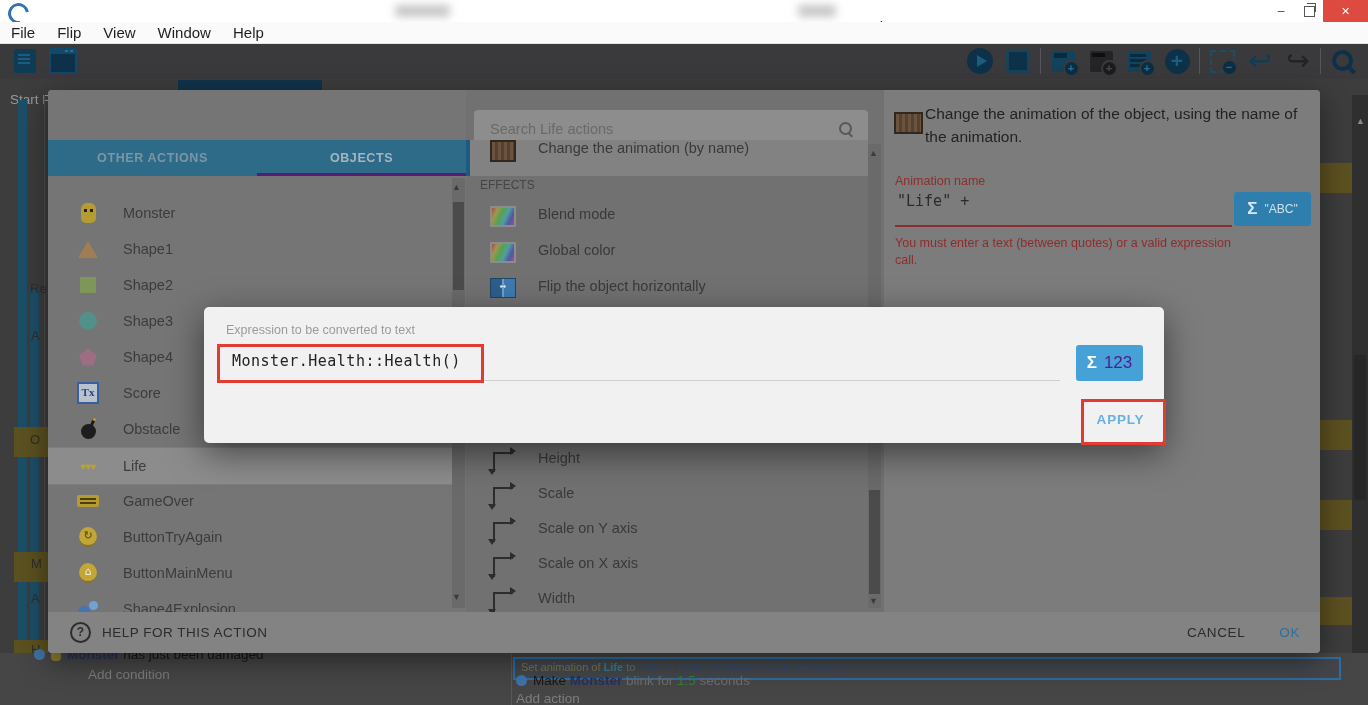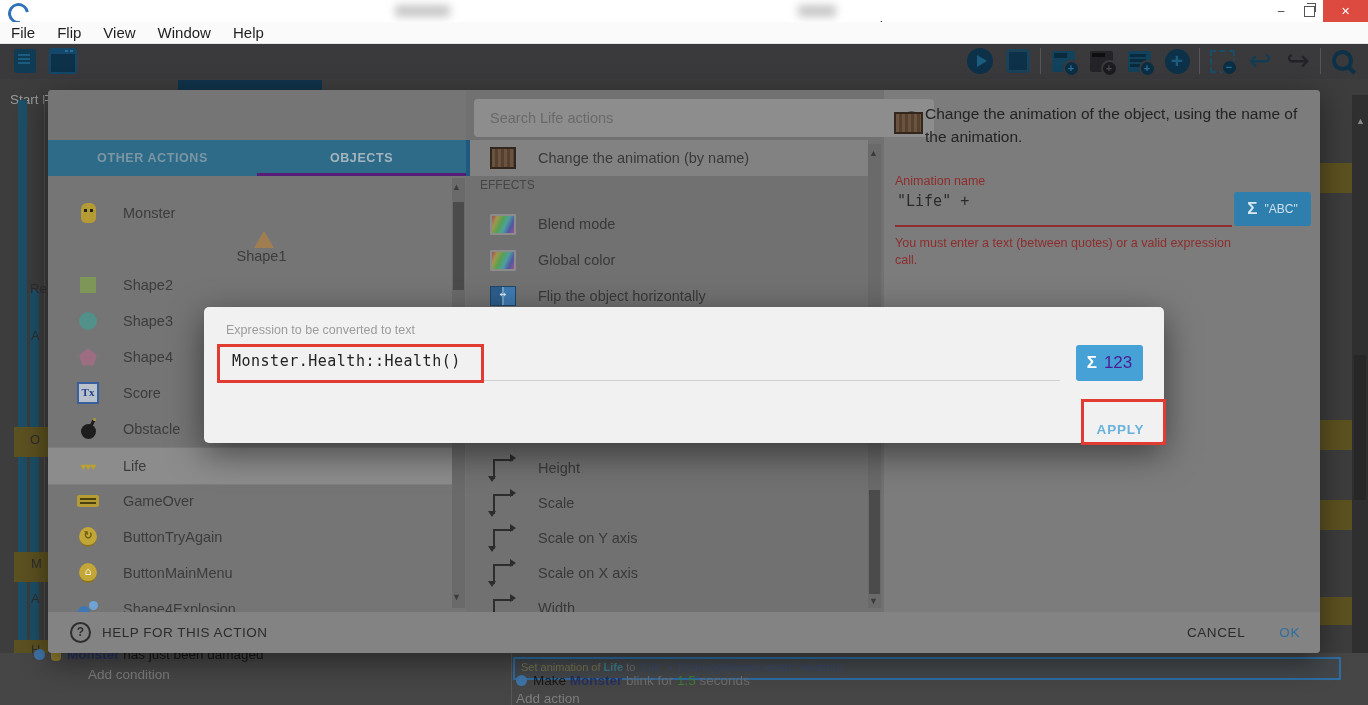--- a/index.html
+++ b/index.html
@@ -109,21 +109,21 @@
   #tabbar{position:absolute;left:0;top:50px;width:418px;height:36px;background:#2e6b89;display:flex}
   .tab{flex:1;display:flex;align-items:center;justify-content:center;font-size:12.5px;font-weight:bold;
        letter-spacing:.6px;color:#7b96a4;position:relative}
   .tab.active{color:#a6b5bd}
   .tab.active::after{content:"";position:absolute;left:0;bottom:0;width:100%;height:3px;background:#571c78}
 
   .obj-row{position:absolute;left:0;width:404px;height:36px;display:flex;align-items:center}
   .obj-row.sel{background:#8c8c8c;border-top:1px solid #7e7e7e;border-bottom:1px solid #7e7e7e}
   .oicon-box{width:24px;margin-left:28px;display:flex;justify-content:center;flex:0 0 auto}
   .olabel{margin-left:23px;font-size:14.5px;color:#3c3c3c}
-  .act-row{position:absolute;width:402px;height:36px;display:flex;align-items:center}
+  .act-row{position:absolute;width:402px;height:36px;display:flex;align-items:flex-start}
   .act-row.sel{background:#828282}
   .act-row.sel::before{content:"";position:absolute;left:0;top:0;width:4px;height:100%;background:#1d5a7d}
   .aicon-box{width:26px;margin-left:24px;display:flex;justify-content:center;flex:0 0 auto}
   .alabel{margin-left:22px;font-size:14.5px;color:#393939}
   #effects-header{position:absolute;left:432px;top:88px;font-size:12px;color:#454545}
   .scroll-track{position:absolute;width:13px;background:#6a6a6a}
   .scroll-thumb{position:absolute;width:11px;background:#4b4b4b}
   .dk-arrow{position:absolute;font-size:9px;color:#3b3b3b}
 
   
@@ -202,21 +202,21 @@
   #modal-label{position:absolute;left:22px;top:16px;font-size:12.5px;color:#9b9b9b}
   #modal-input{position:absolute;left:26px;top:44px;width:800px;border:0;background:transparent;outline:none;
       font:15px "DejaVu Sans Mono",monospace;color:#222;letter-spacing:.5px}
   #modal-underline{position:absolute;left:24px;top:73px;width:832px;height:1px;background:#cfcfcf}
   .red-box{position:absolute;border:3px solid #e23b32;z-index:5}
   #red-box-input{left:13px;top:37px;width:261px;height:33px}
   #red-box-apply{left:877px;top:92px;width:79px;height:40px}
   #num-btn{left:872px;top:38px;width:67px;height:36px;background:#45a1d6}
   #num-btn .sg{color:#fff;font-size:17px;font-weight:bold}
   #num-btn .lb{color:#4c1d95;font-size:17px}
-  #apply-btn{position:absolute;left:877px;top:102px;width:79px;height:40px;display:flex;align-items:center;
+  #apply-btn{position:absolute;left:877px;top:92px;width:79px;height:40px;display:flex;align-items:center;
       justify-content:center;font-size:13.5px;font-weight:bold;letter-spacing:.8px;color:#69b1dd}
 </style>
 </head>
 <body>
 
 <div id="titlebar">
   <div id="gd-logo"></div>
   <div class="blur-blob" style="left:395px;width:55px"></div>
   <div class="blur-blob" style="left:798px;width:38px"></div>
   <div id="win-title">game.json.autosave</div>
@@ -340,21 +340,21 @@
     <div class="tab active">OBJECTS</div>
   </div>
 
   <div id="object-list">
       <div class="obj-row" style="top: 105px;">
         <div class="oicon-box">
           <div class="o-monster"></div>
         </div>
         <span class="olabel">Monster</span>
       </div>
-      <div class="obj-row" style="top: 141px; flex-direction: column;">
+      <div class="obj-row" style="top: 141px;">
         <div class="oicon-box">
           <div class="o-triangle"></div>
         </div>
         <span class="olabel">Shape1</span>
       </div>
       <div class="obj-row" style="top: 177px;">
         <div class="oicon-box">
           <div class="o-square"></div>
         </div>
         <span class="olabel">Shape2</span>
@@ -412,21 +412,21 @@
           <div class="o-explosion"></div>
         </div>
         <span class="olabel">Shape4Explosion</span>
       </div>
     </div>
   <div class="scroll-track" style="left:404px;top:88px;height:430px"></div>
   <div class="scroll-thumb" style="left:405px;top:112px;height:88px"></div>
   <div class="dk-arrow" style="left:404px;top:92px">▲</div>
   <div class="dk-arrow" style="left:404px;top:502px">▼</div>
 
-  <div class="searchbox" style="left:426px;top:9px;width:460px;height:38px">
+  <div class="searchbox" style="left:426px;top:20px;width:394px;height:38px">
     <input placeholder="Search Life actions" style="">
     <span class="mag"></span>
   </div>
 
   <div id="action-list">
       <div class="act-row sel" style="left: 418px; top: 50px;">
         <div class="aicon-box">
           <div class="a-film"></div>
         </div>
         <span class="alabel">Change the animation (by name)</span>

